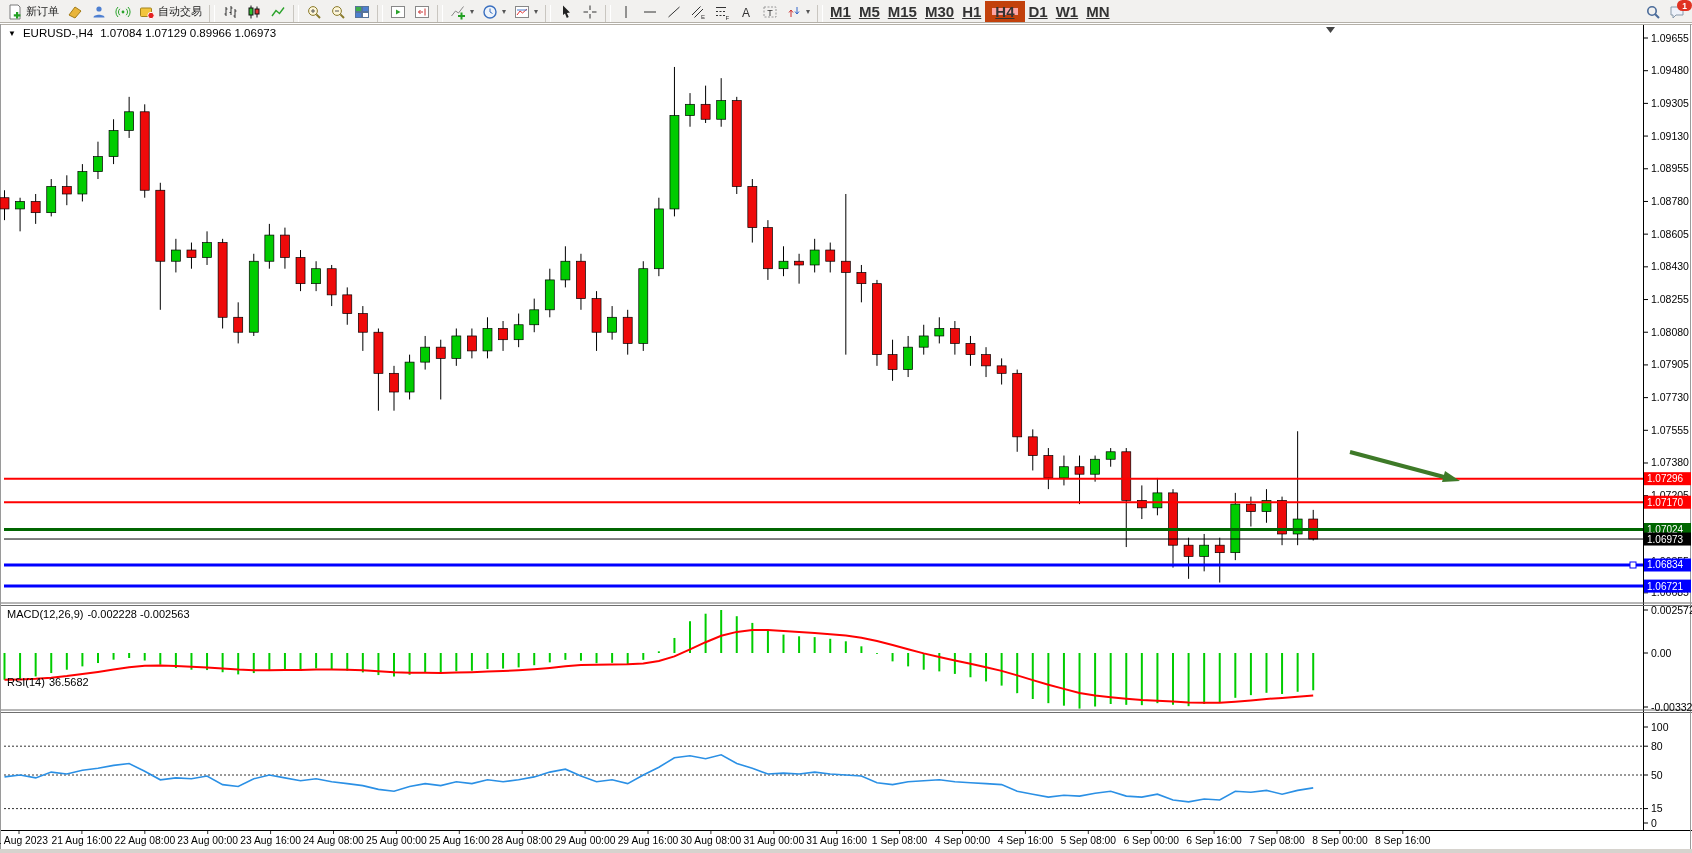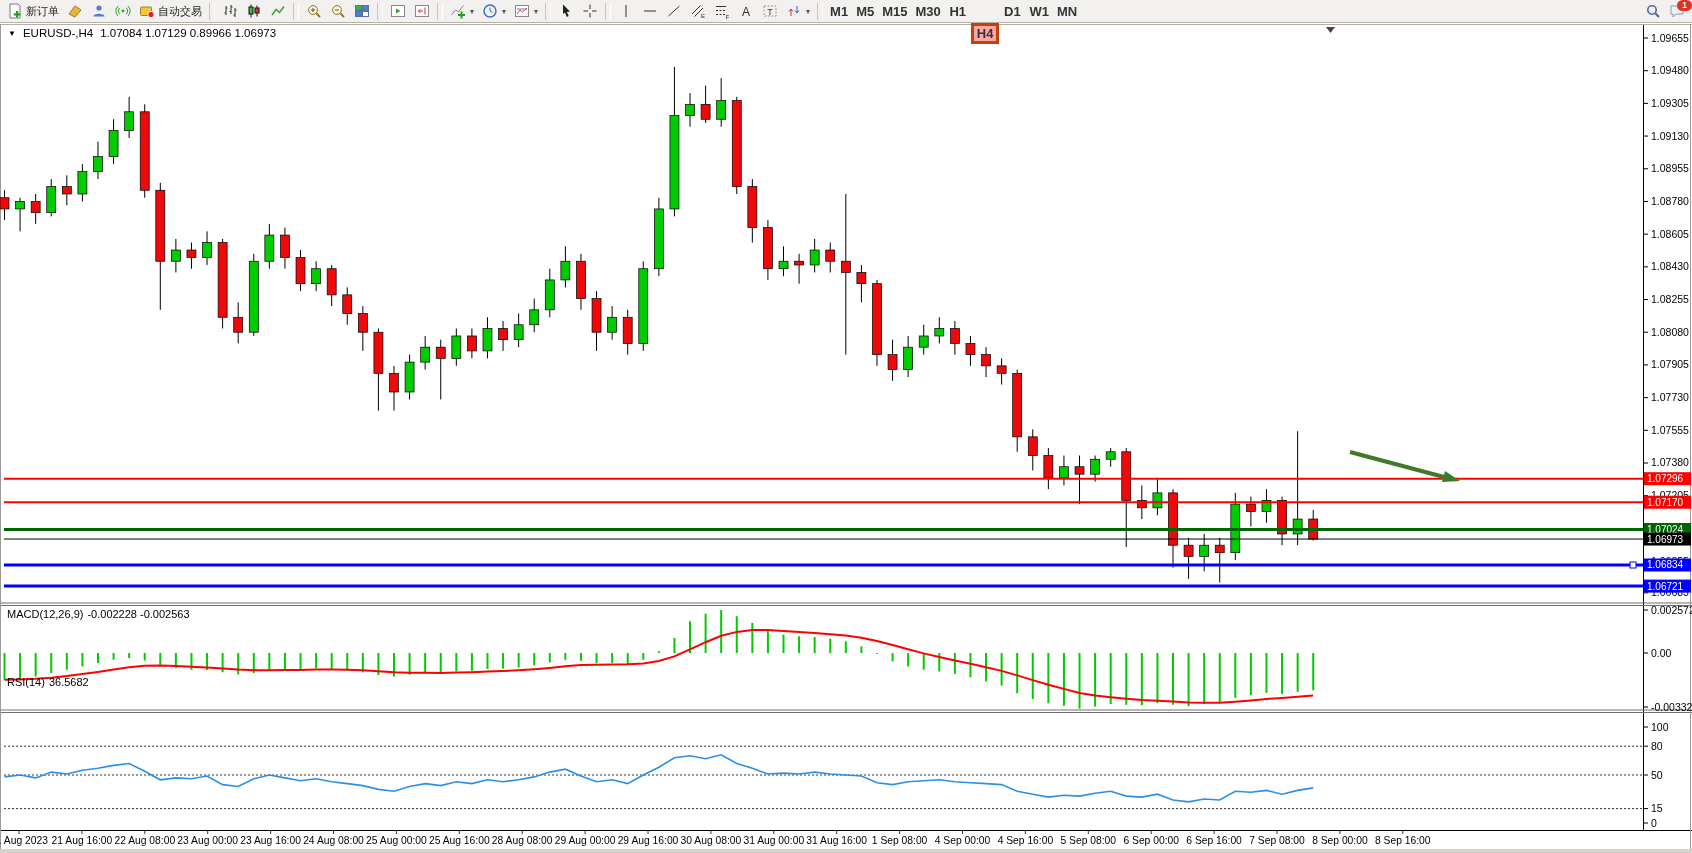--- a/index.html
+++ b/index.html
@@ -1,29 +1,29 @@
 <!DOCTYPE html>
 <html><head>
 <meta charset="utf-8">
 <style>
   html,body{margin:0;padding:0;background:#fff;font-family:"Liberation Sans",sans-serif;}
   .stage{position:relative;width:1692px;height:853px;overflow:hidden;background:#fff;}
   svg text{font-family:"Liberation Sans",sans-serif;}
   
   .toolbar{position:absolute;top:0;left:0;width:1692px;height:23px;background:#f2f1ef;
-    border-bottom:1px solid #b4b0a8;display:flex;align-items:center;padding:0 3px;box-sizing:border-box;z-index:5;}
+    border-bottom:1px solid #b4b0a8;display:flex;align-items:flex-end;padding:0 3px;box-sizing:border-box;z-index:5;}
   .tb{height:21px;min-width:23px;display:flex;align-items:center;justify-content:center;gap:3px;
     background:transparent;border:1px solid transparent;padding:0 3px;font-size:11px;color:#222;
     font-family:"Liberation Sans",sans-serif;cursor:default;}
   .tb svg{display:block;}
   .ic{width:16px;height:16px;}
   .dd{font-size:8px;color:#555;margin-left:1px;}
   .sep{width:4px;height:17px;border-left:1px solid #c9c6c0;border-right:1px solid #fff;margin:0 3px;}
-  .tf{font-size:13px;font-weight:600;color:#333;min-width:26px;}
-  .tf.active{background:#fca5a5;border:3px solid #c2410c;margin-top:44px;}
+  .tf{font-size:15px;font-weight:600;color:#333;min-width:26px;text-decoration:underline;}
+  .tf.active{background:#fca5a5;border:7px solid #c2410c;margin-top:44px;}
   .right-group{margin-left:auto;display:flex;align-items:center;}
   .chat-wrap{position:relative;}
   .notif{position:absolute;top:-1px;right:-3px;min-width:11px;height:11px;border-radius:6px;background:#e03222;
     color:#fff;font-size:8.5px;font-weight:700;display:flex;align-items:center;justify-content:center;padding:0 2px;}
   
   .chart-title{position:absolute;top:27px;left:8px;z-index:4;display:flex;align-items:center;gap:7px;
     font-size:11.5px;color:#000;}
   .chart-title .caret{font-size:8px;color:#000;}
   .panel-label{position:absolute;left:7px;z-index:4;font-size:11px;color:#000;}
   .panel-label .val{margin-left:4px;margin-top:20px;}

